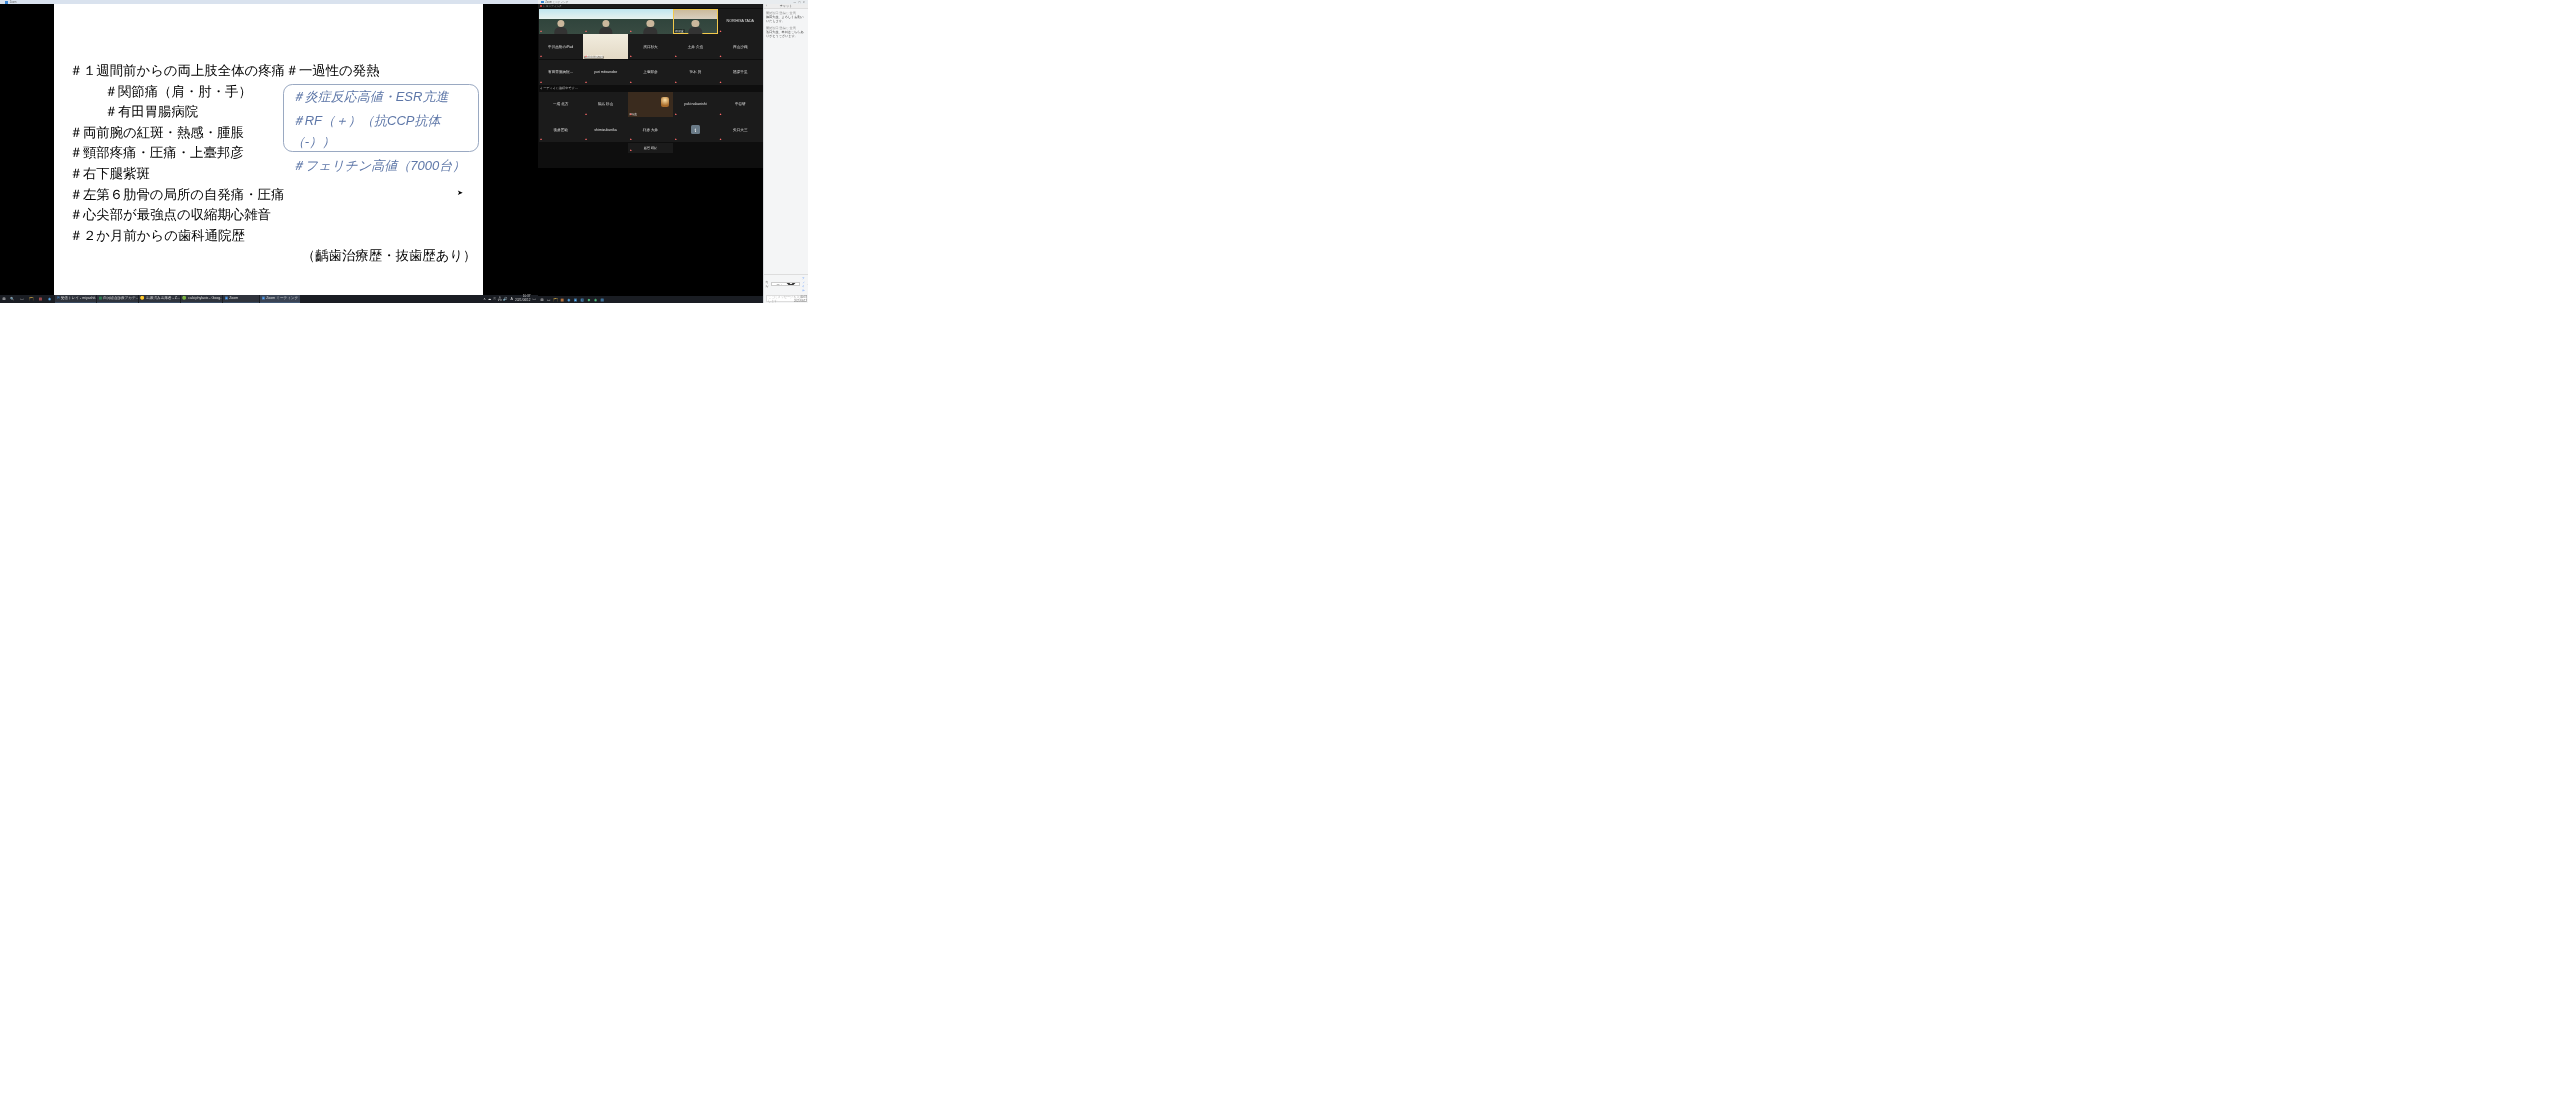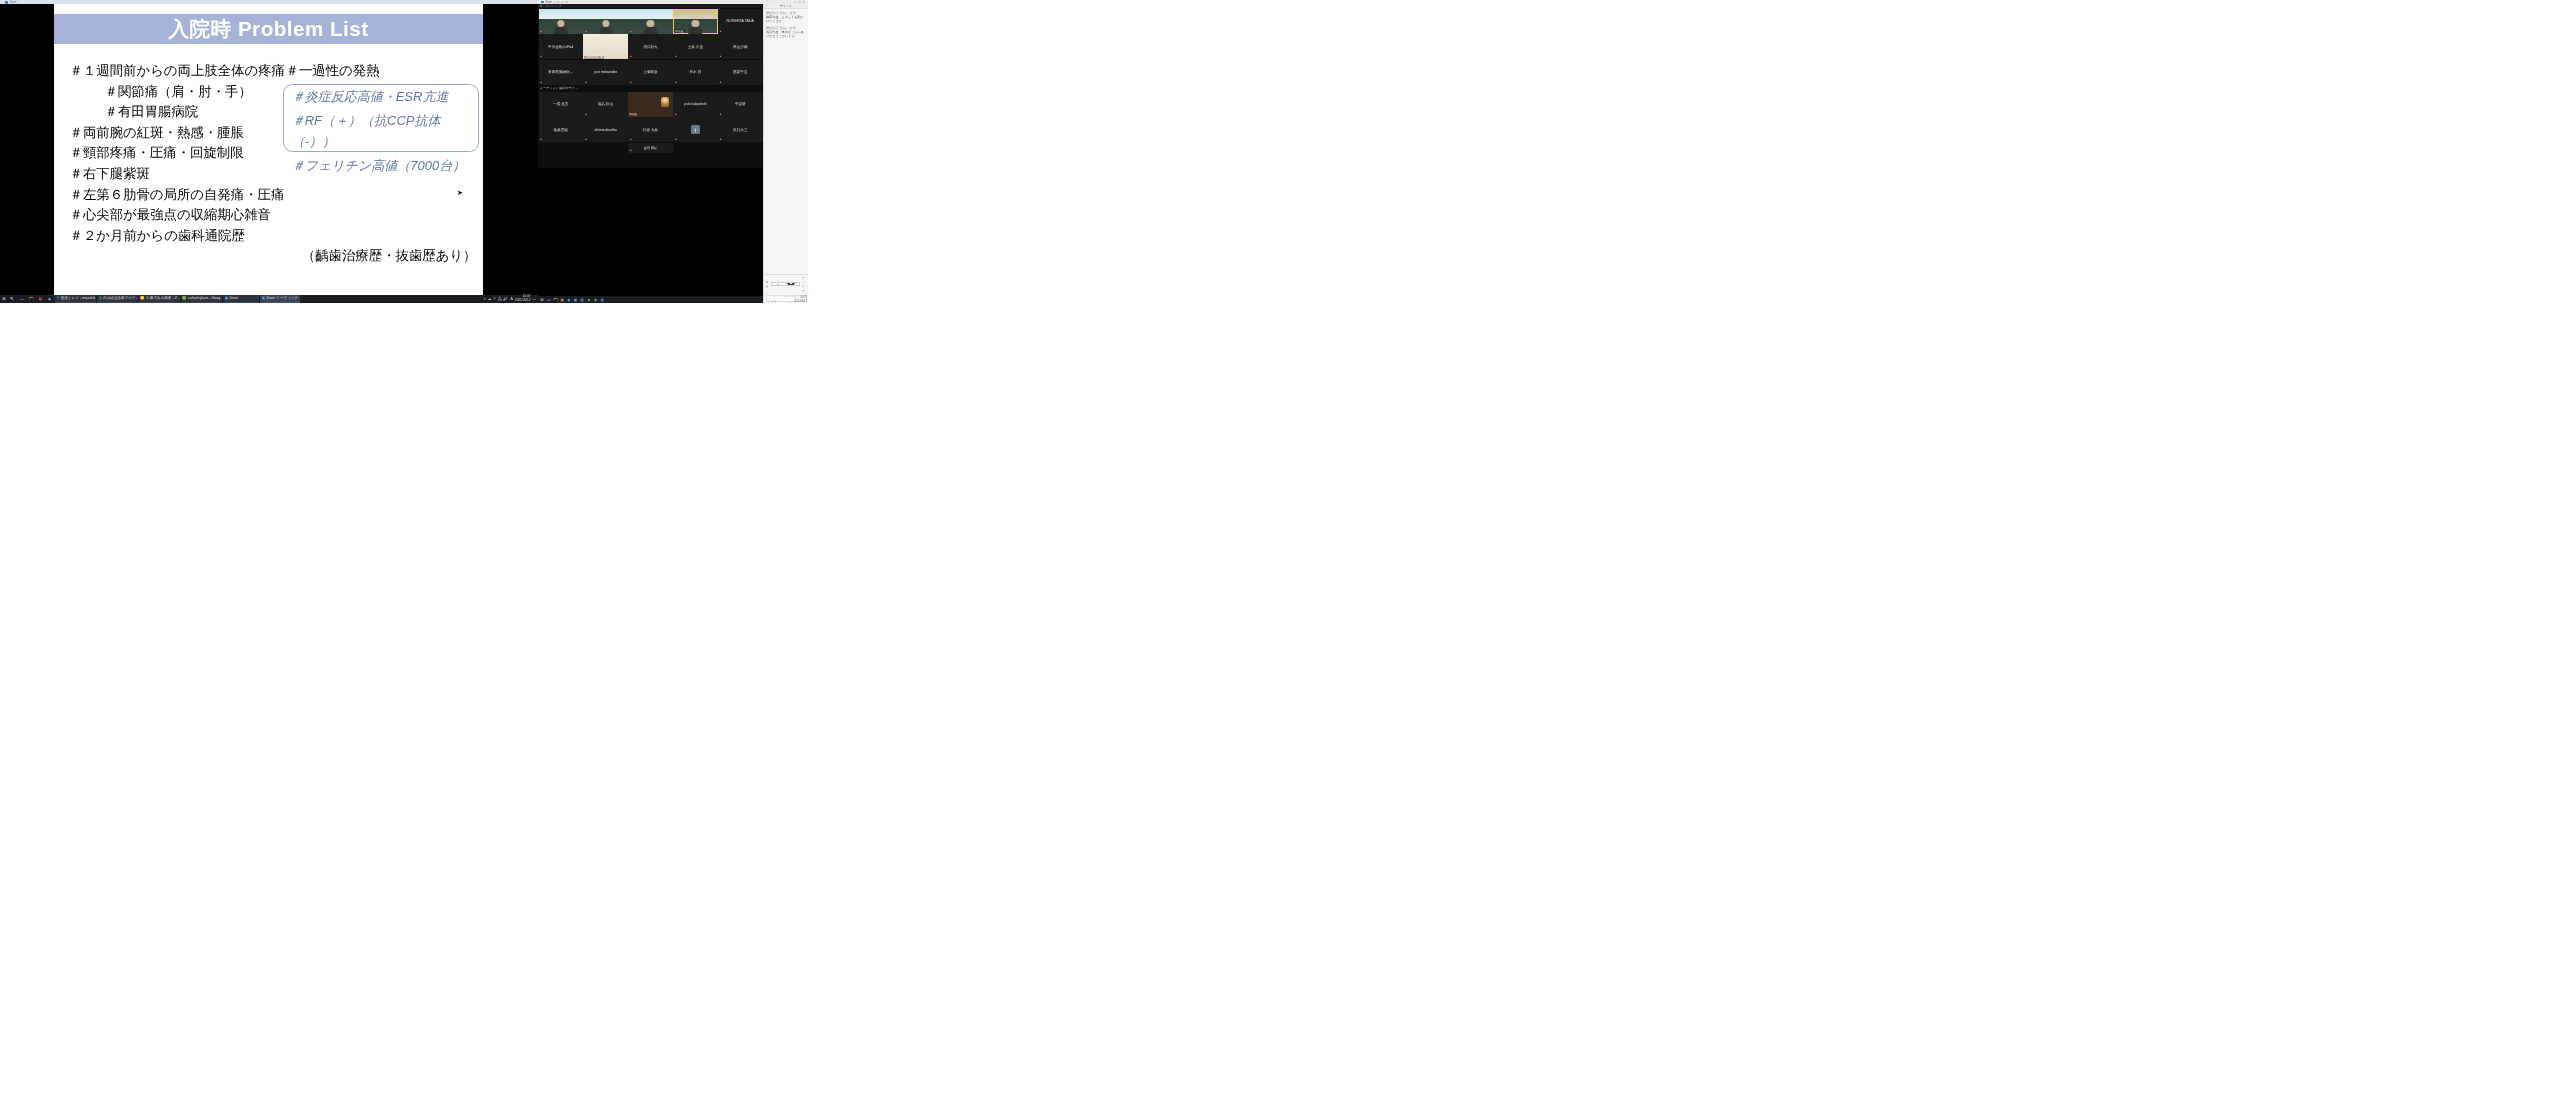--- a/index.html
+++ b/index.html
@@ -203,30 +203,29 @@
   <div class="green-banner">
     <span class="cam">⌾</span>
     <div>
       <div style="font-size:3.6px;line-height:4.1px;">Zoom Meetings</div>
       <div style="font-size:3.1px;line-height:3.6px;">がWebカメラを使用しています</div>
     </div>
     <span class="chev">⌄</span>
   </div>
 
   <div class="slide">
-    <div class="slide-header">入院時 Problem List</div>
     <div class="slide-body">
 
       <div class="line">＃１週間前からの両上肢全体の疼痛</div>
       <div style="position:absolute;left:216px;top:0;">＃一過性の発熱</div>
 
       <div class="line indent1">＃関節痛（肩・肘・手）</div>
       <div class="line indent1">＃有田胃腸病院</div>
       <div class="line">＃両前腕の紅斑・熱感・腫脹</div>
-      <div class="line">＃頸部疼痛・圧痛・回旋制限</div>
+      <div class="line">＃頸部疼痛・圧痛・上臺邦彦</div>
       <div class="line">＃右下腿紫斑</div>
       <div class="line">＃左第６肋骨の局所の自発痛・圧痛</div>
       <div class="line">＃心尖部が最強点の収縮期心雑音</div>
       <div class="line">＃２か月前からの歯科通院歴</div>
       <div class="line indent2">（齲歯治療歴・抜歯歴あり）</div>
 
       <div class="box">
         <div class="box-line">＃炎症反応高値・ESR亢進</div>
         <div class="box-line">＃RF（＋）（抗CCP抗体（-））</div>
         <div class="box-line">＃フェリチン高値（7000台）</div>

